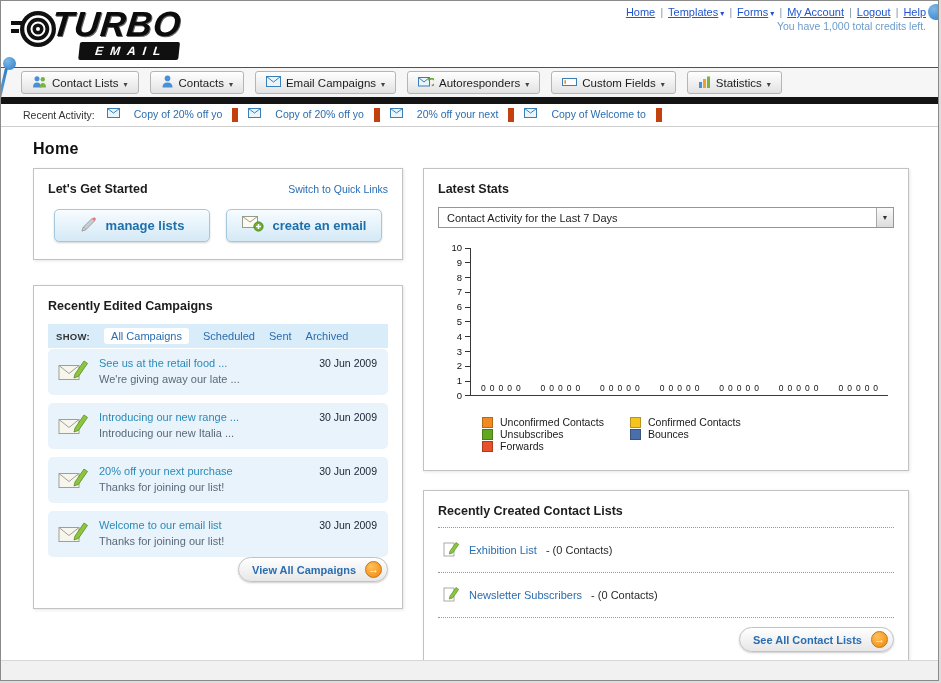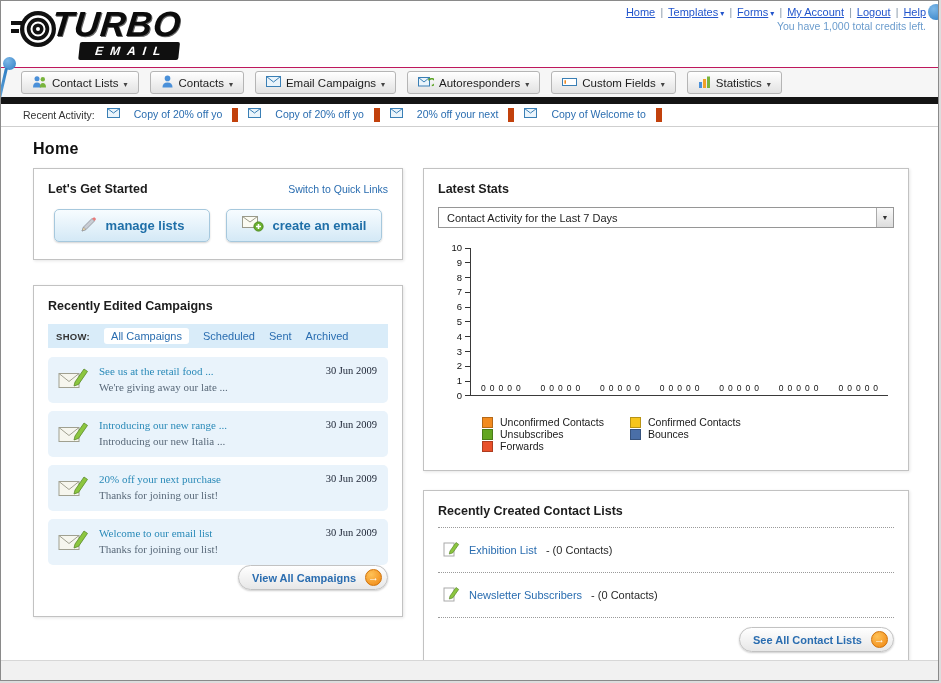--- a/index.html
+++ b/index.html
@@ -67,21 +67,21 @@
     font-size:13px; font-weight:bold; color:#1f6fa8; cursor:pointer; font-family:inherit;
     box-shadow:0 1px 2px rgba(0,0,0,0.18); }
 
   
   .camp-panel { padding:13px 14px 26px; }
   .filterbar { background:#d9ecf9; margin-top:11px; padding:4px 8px; display:flex; align-items:center;
     gap:14px; font-size:11px; }
   .show-label { font-weight:bold; font-size:9.5px; color:#333; letter-spacing:0.3px; }
   .filter { color:#2a6db0; cursor:pointer; }
   .filter.active { background:#ffffff; padding:2px 7px; border-radius:3px; }
-  .camp-list { margin-top:9px; display:flex; flex-direction:column; gap:8px;font-family:Liberation Serif, serif; }
+  .camp-list { margin-top:1px; display:flex; flex-direction:column; gap:8px; }
   .camp-item { background:#e9f3fb; border-radius:5px; padding:7px 10px; display:flex; gap:9px;
     align-items:center; position:relative; min-height:46px; cursor:pointer; }
   .camp-icon { flex:none; width:32px; }
   .camp-text { flex:1; padding-right:70px; }
   .camp-title-link { display:block; color:#2a8ab8; font-size:11px; cursor:pointer; text-decoration:none; }
   .camp-sub { color:#5a6a7a; font-size:11px; margin-top:3px; }
   .camp-date { position:absolute; right:11px; top:8px; font-size:10.5px; color:#202838; }
   .panel-footer { display:flex; justify-content:flex-end; }
   .pill-btn { display:flex; align-items:center; gap:9px; background:linear-gradient(#ffffff,#e7e7e7);
     border:1px solid #c2c2c2; border-radius:13px; padding:3px 5px 3px 13px; font-size:11px; font-weight:bold;

